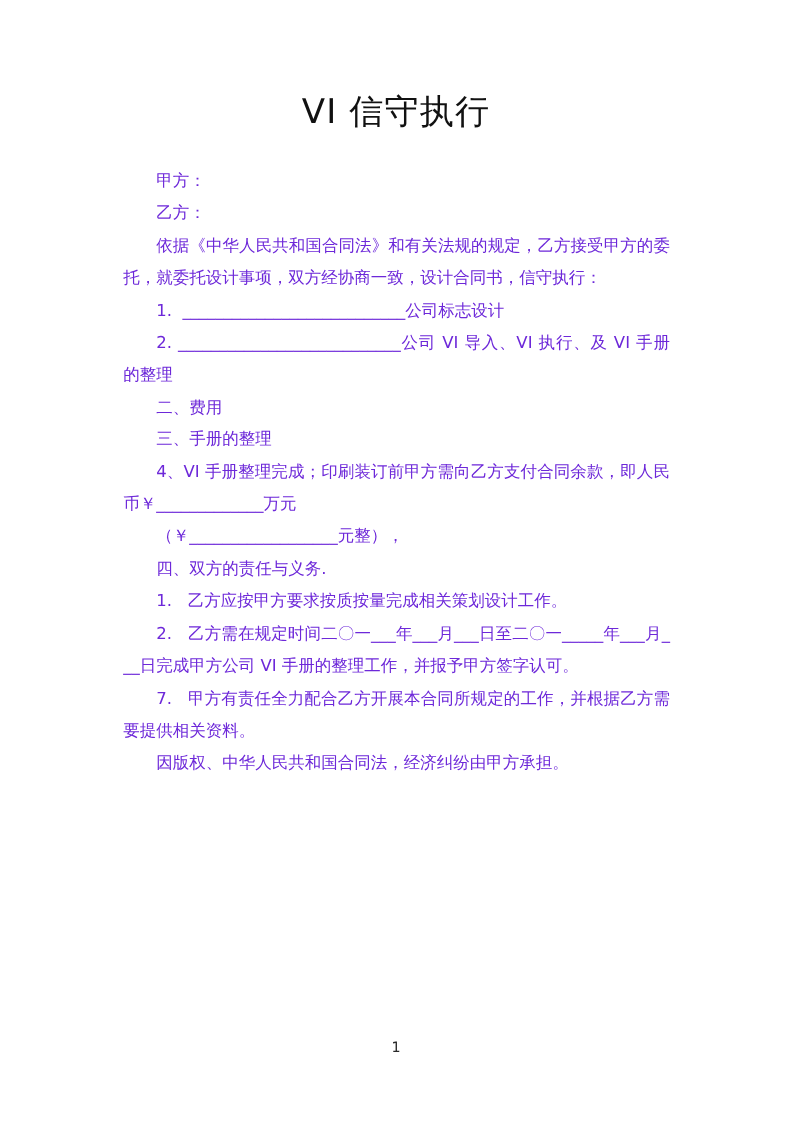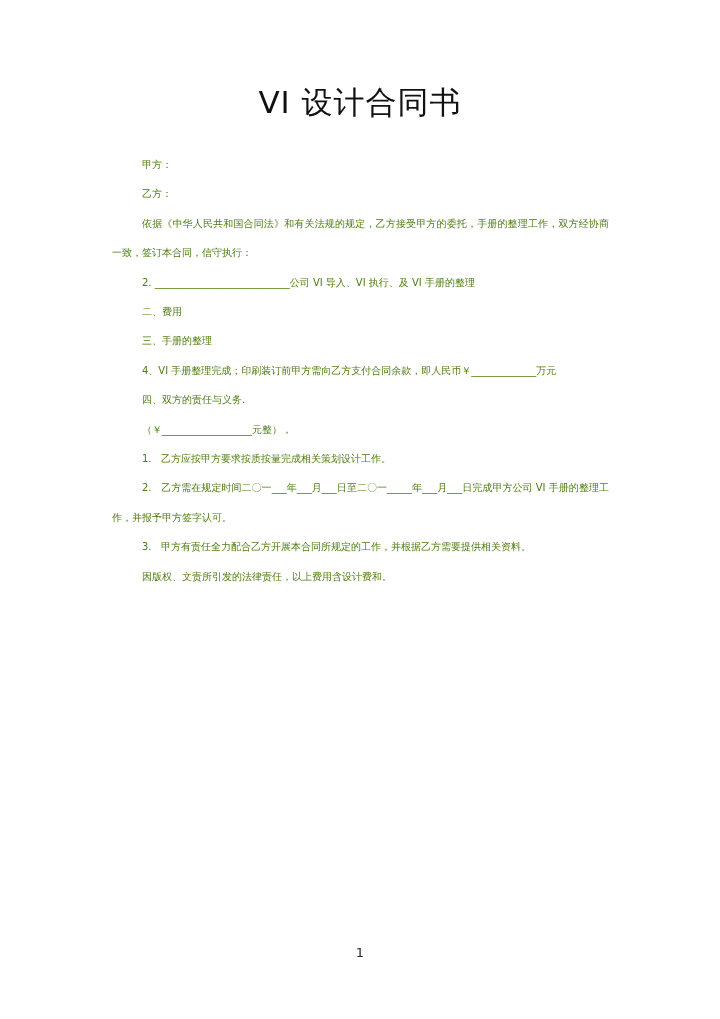--- a/index.html
+++ b/index.html
@@ -36,26 +36,26 @@
   }
 
   .body-block {
     position: absolute;
     top: 150px;
     left: 112px;
     width: 497px;
   }
 
   .p {
-    font-size: 10px;
+    font-size: 15px;
     line-height: 29.4px;
     text-align: justify;
     text-justify: inter-ideograph;
     margin: 0;
-    color: #4d7c0f;
+    color: #6d28d9;
     word-break: break-all;
     white-space: pre-wrap;
   }
   .indent {
     text-indent: 30px;
   }
 
   .page-number {
     position: absolute;
     top: 944px;
@@ -65,33 +65,34 @@
     font-size: 13px;
     line-height: 18px;
     color: #2a2a2a;
   }
 </style>
 </head>
 <body>
 
 <div class="page">
 
-  <div class="doc-title">VI 设计合同书</div>
+  <div class="doc-title">VI 信守执行</div>
 
   <div class="body-block">
       <p class="p indent">甲方：</p>
       <p class="p indent">乙方：</p>
-      <p class="p indent">依据《中华人民共和国合同法》和有关法规的规定，乙方接受甲方的委托，手册的整理工作，双方经协商一致，签订本合同，信守执行：</p>
+      <p class="p indent">依据《中华人民共和国合同法》和有关法规的规定，乙方接受甲方的委托，就委托设计事项，双方经协商一致，设计合同书，信守执行：</p>
+      <p class="p indent">1.  ___________________________公司标志设计</p>
       <p class="p indent">2. ___________________________公司 VI 导入、VI 执行、及 VI 手册的整理</p>
       <p class="p indent">二、费用</p>
       <p class="p indent">三、手册的整理</p>
       <p class="p indent">4、VI 手册整理完成；印刷装订前甲方需向乙方支付合同余款，即人民币￥_____________万元</p>
+      <p class="p indent">（￥__________________元整），</p>
       <p class="p indent">四、双方的责任与义务.</p>
-      <p class="p indent">（￥__________________元整），</p>
       <p class="p indent">1.   乙方应按甲方要求按质按量完成相关策划设计工作。</p>
       <p class="p indent">2.   乙方需在规定时间二〇一___年___月___日至二〇一_____年___月___日完成甲方公司 VI 手册的整理工作，并报予甲方签字认可。</p>
-      <p class="p indent">3.   甲方有责任全力配合乙方开展本合同所规定的工作，并根据乙方需要提供相关资料。</p>
-      <p class="p indent">因版权、文责所引发的法律责任，以上费用含设计费和。</p>
+      <p class="p indent">7.   甲方有责任全力配合乙方开展本合同所规定的工作，并根据乙方需要提供相关资料。</p>
+      <p class="p indent">因版权、中华人民共和国合同法，经济纠纷由甲方承担。</p>
     </div>
 
   <div class="page-number">1</div>
 
 </div>
 
 </body></html>

